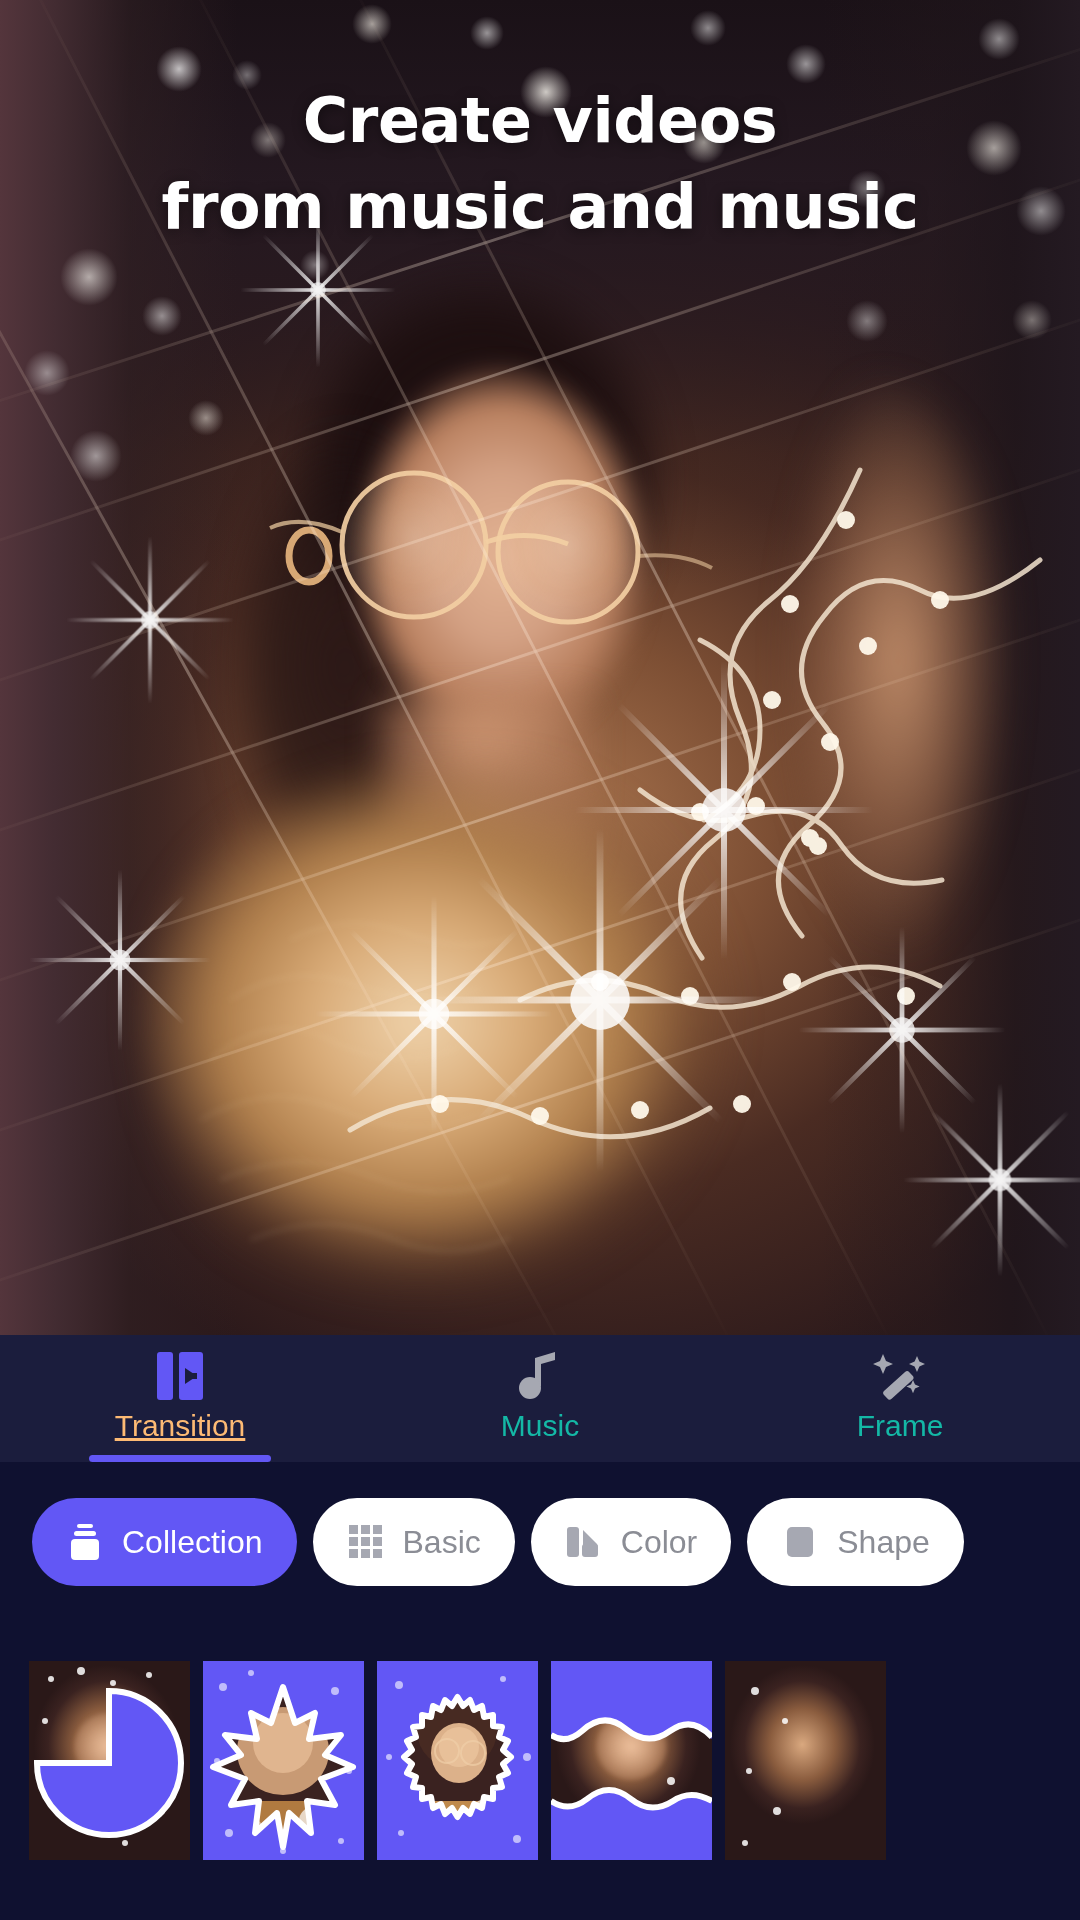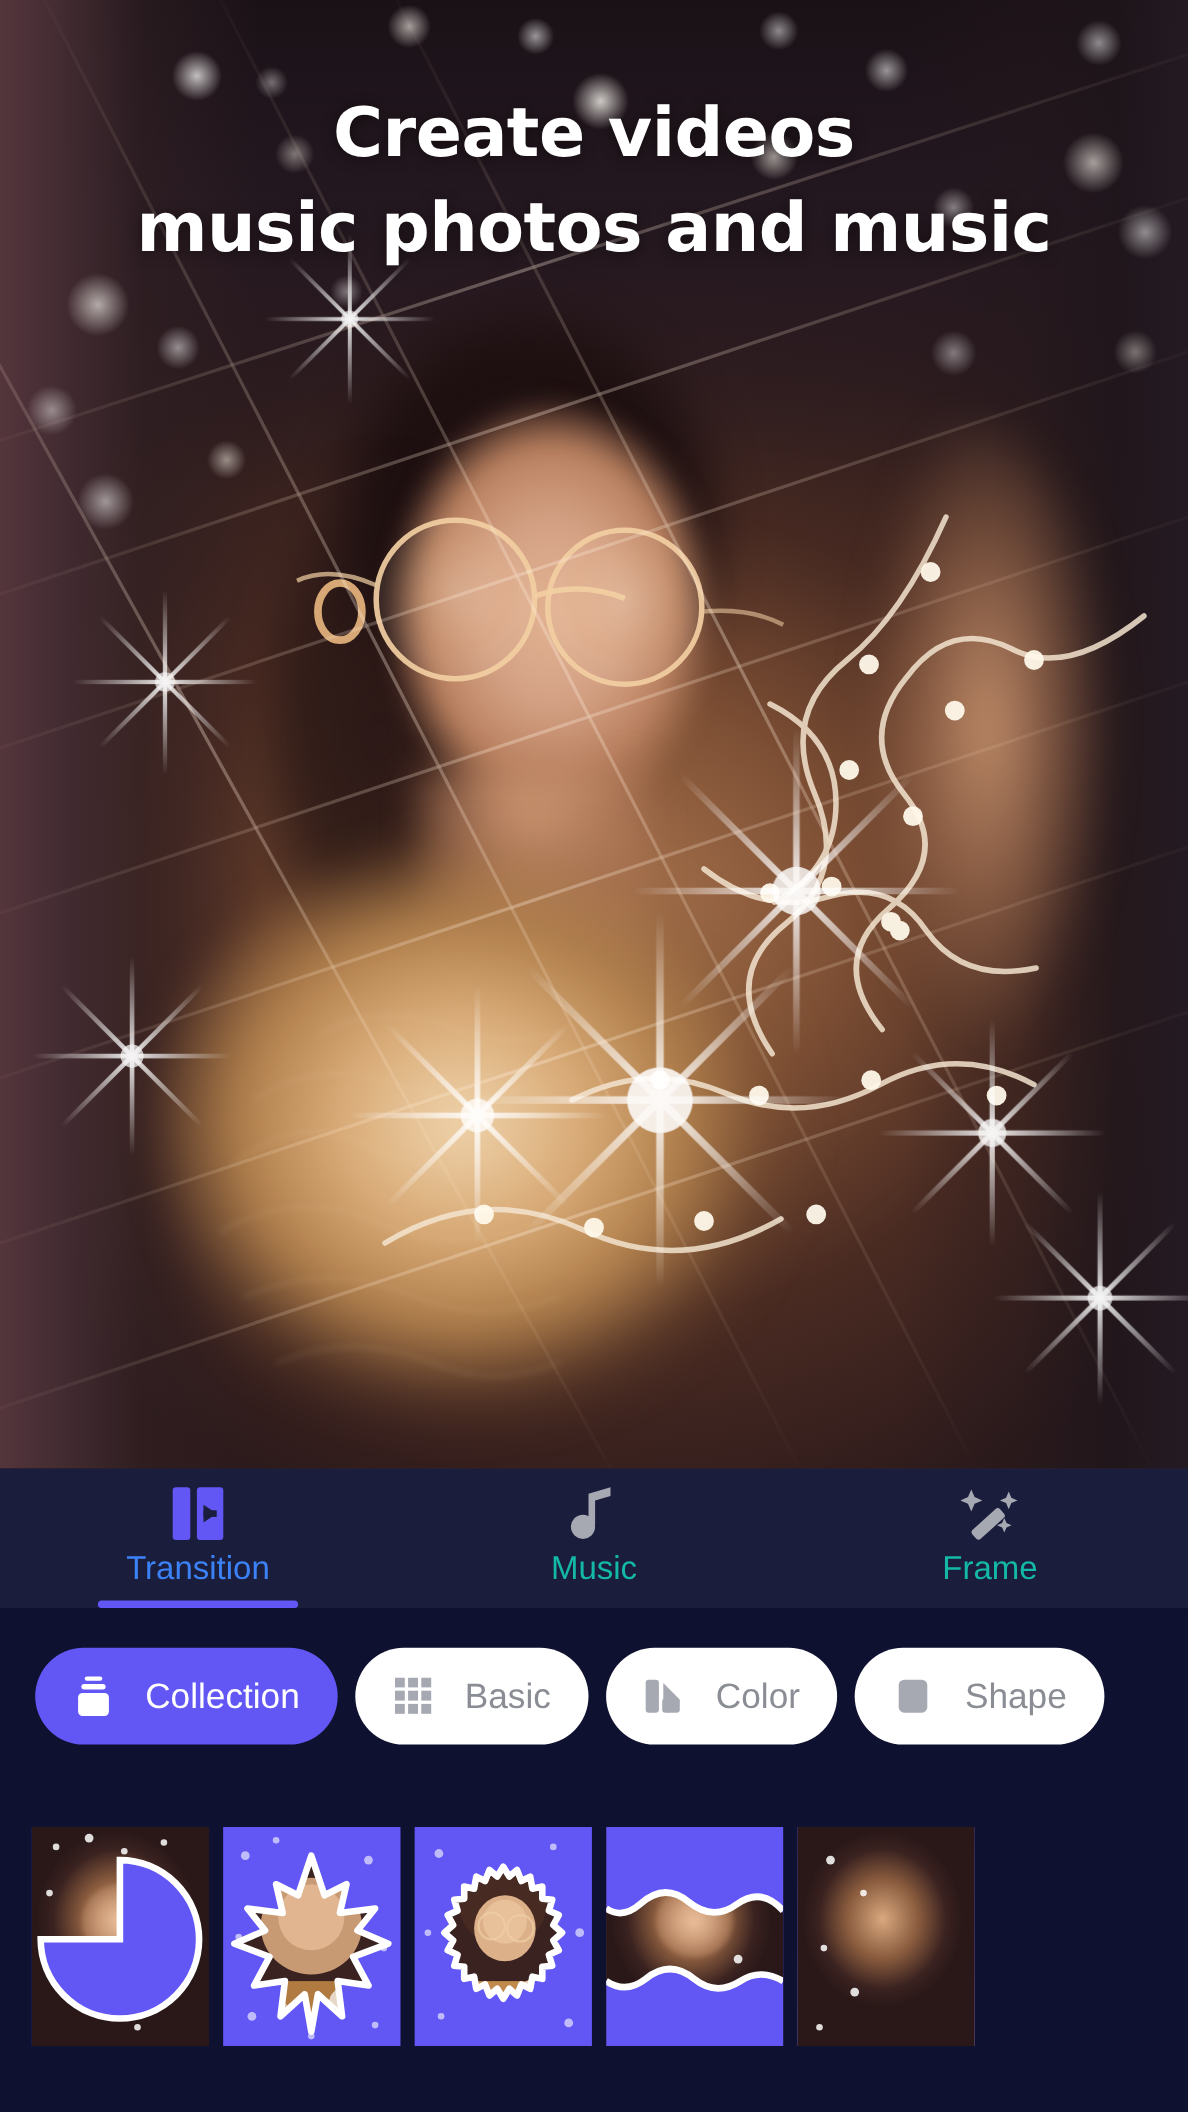--- a/index.html
+++ b/index.html
@@ -122,40 +122,40 @@
   }
   .tab-icon {
     height:54px; display:flex; align-items:center; justify-content:center;
   }
   .tab-label {
     margin-top:6px;
     font-size:30px;
     color:#14b8a6;
     font-family:"Liberation Sans", sans-serif;
   }
-  .tab.active .tab-label { color:#3b82f6; }
+  .tab.active .tab-label { color:#fdba74;text-decoration:underline; }
   .tab-underline {
     position:absolute; bottom:0; left:50%; transform:translateX(-50%);
     width:182px; height:7px; border-radius:4px; background:#6257f5;
   }
 
   
   .panel {
     position:absolute; left:0; top:1462px; width:1080px; height:458px;
     background:#0f1130;
   }
   .chips {
     position:absolute; left:0; top:34px; width:1080px; height:92px;
     display:flex; align-items:center; gap:16px;
     padding-left:32px;
     overflow:hidden;
   }
   .chip {
     height:88px; border-radius:44px;
-    display:flex; align-items:center; gap:28px;
+    display:flex; align-items:center; gap:18px;
     padding:0 34px;
     background:#ffffff;
     flex:0 0 auto;
     white-space:nowrap;
   }
   .chip.active { background:#6257f5; }
   .chip-label { font-size:32px; color:#8b8d95; }
   .chip.active .chip-label { color:#ffffff; }
   .chip-icon { width:38px; height:38px; display:flex; align-items:center; justify-content:center; }
 
@@ -381,21 +381,21 @@
         <path d="M-60 420 L1140 30"></path>
         <path d="M180 -40 L900 1360"></path>
         <path d="M340 -40 L1060 1360"></path>
         <path d="M20 -40 L740 1360"></path>
         <path d="M-140 80 L580 1380"></path>
       </g>
     </svg>
 
     <div class="headline">
       <span class="ln">Create videos</span>
-      <span class="ln">music photos and music</span>
+      <span class="ln">from music and music</span>
     </div>
   </div>
 
   <div class="toolbar">
 
     <div class="tab active">
       <div class="tab-icon">
         <svg width="54" height="52" viewBox="0 0 54 52">
           <rect x="4" y="2" width="16" height="48" rx="3" fill="#6257f5"></rect>
           <rect x="26" y="2" width="24" height="48" rx="3" fill="#6257f5"></rect>

